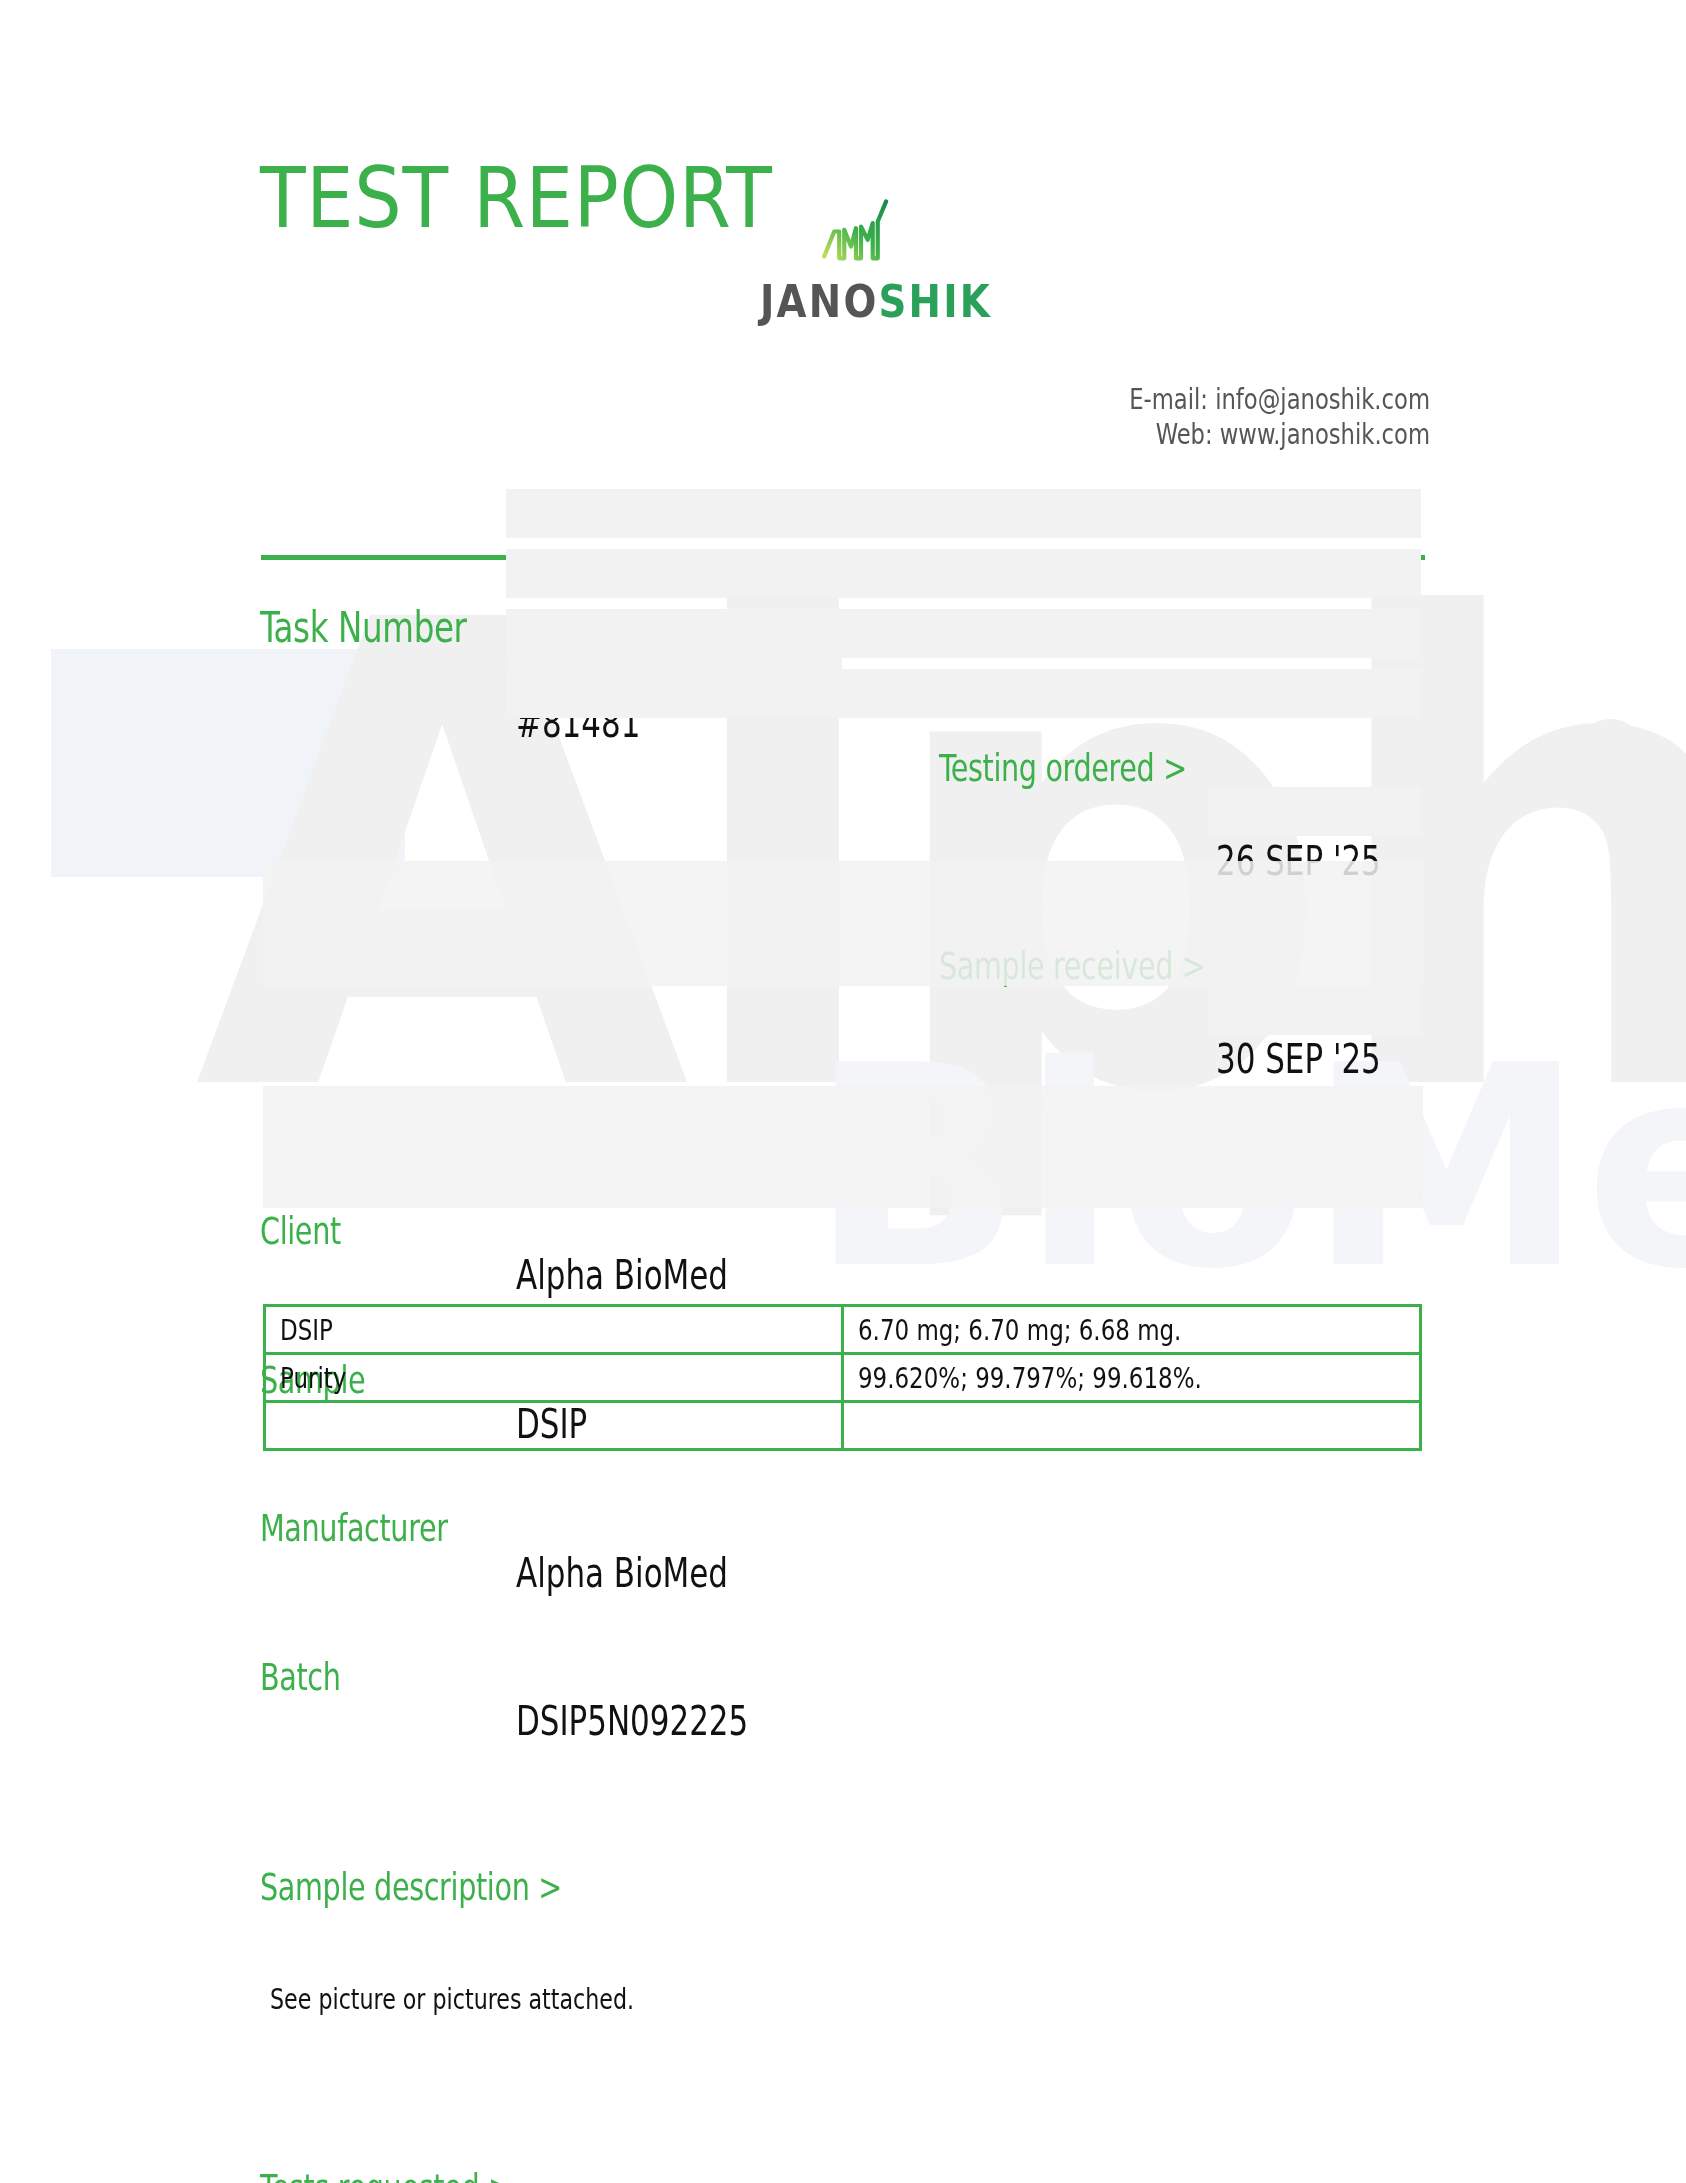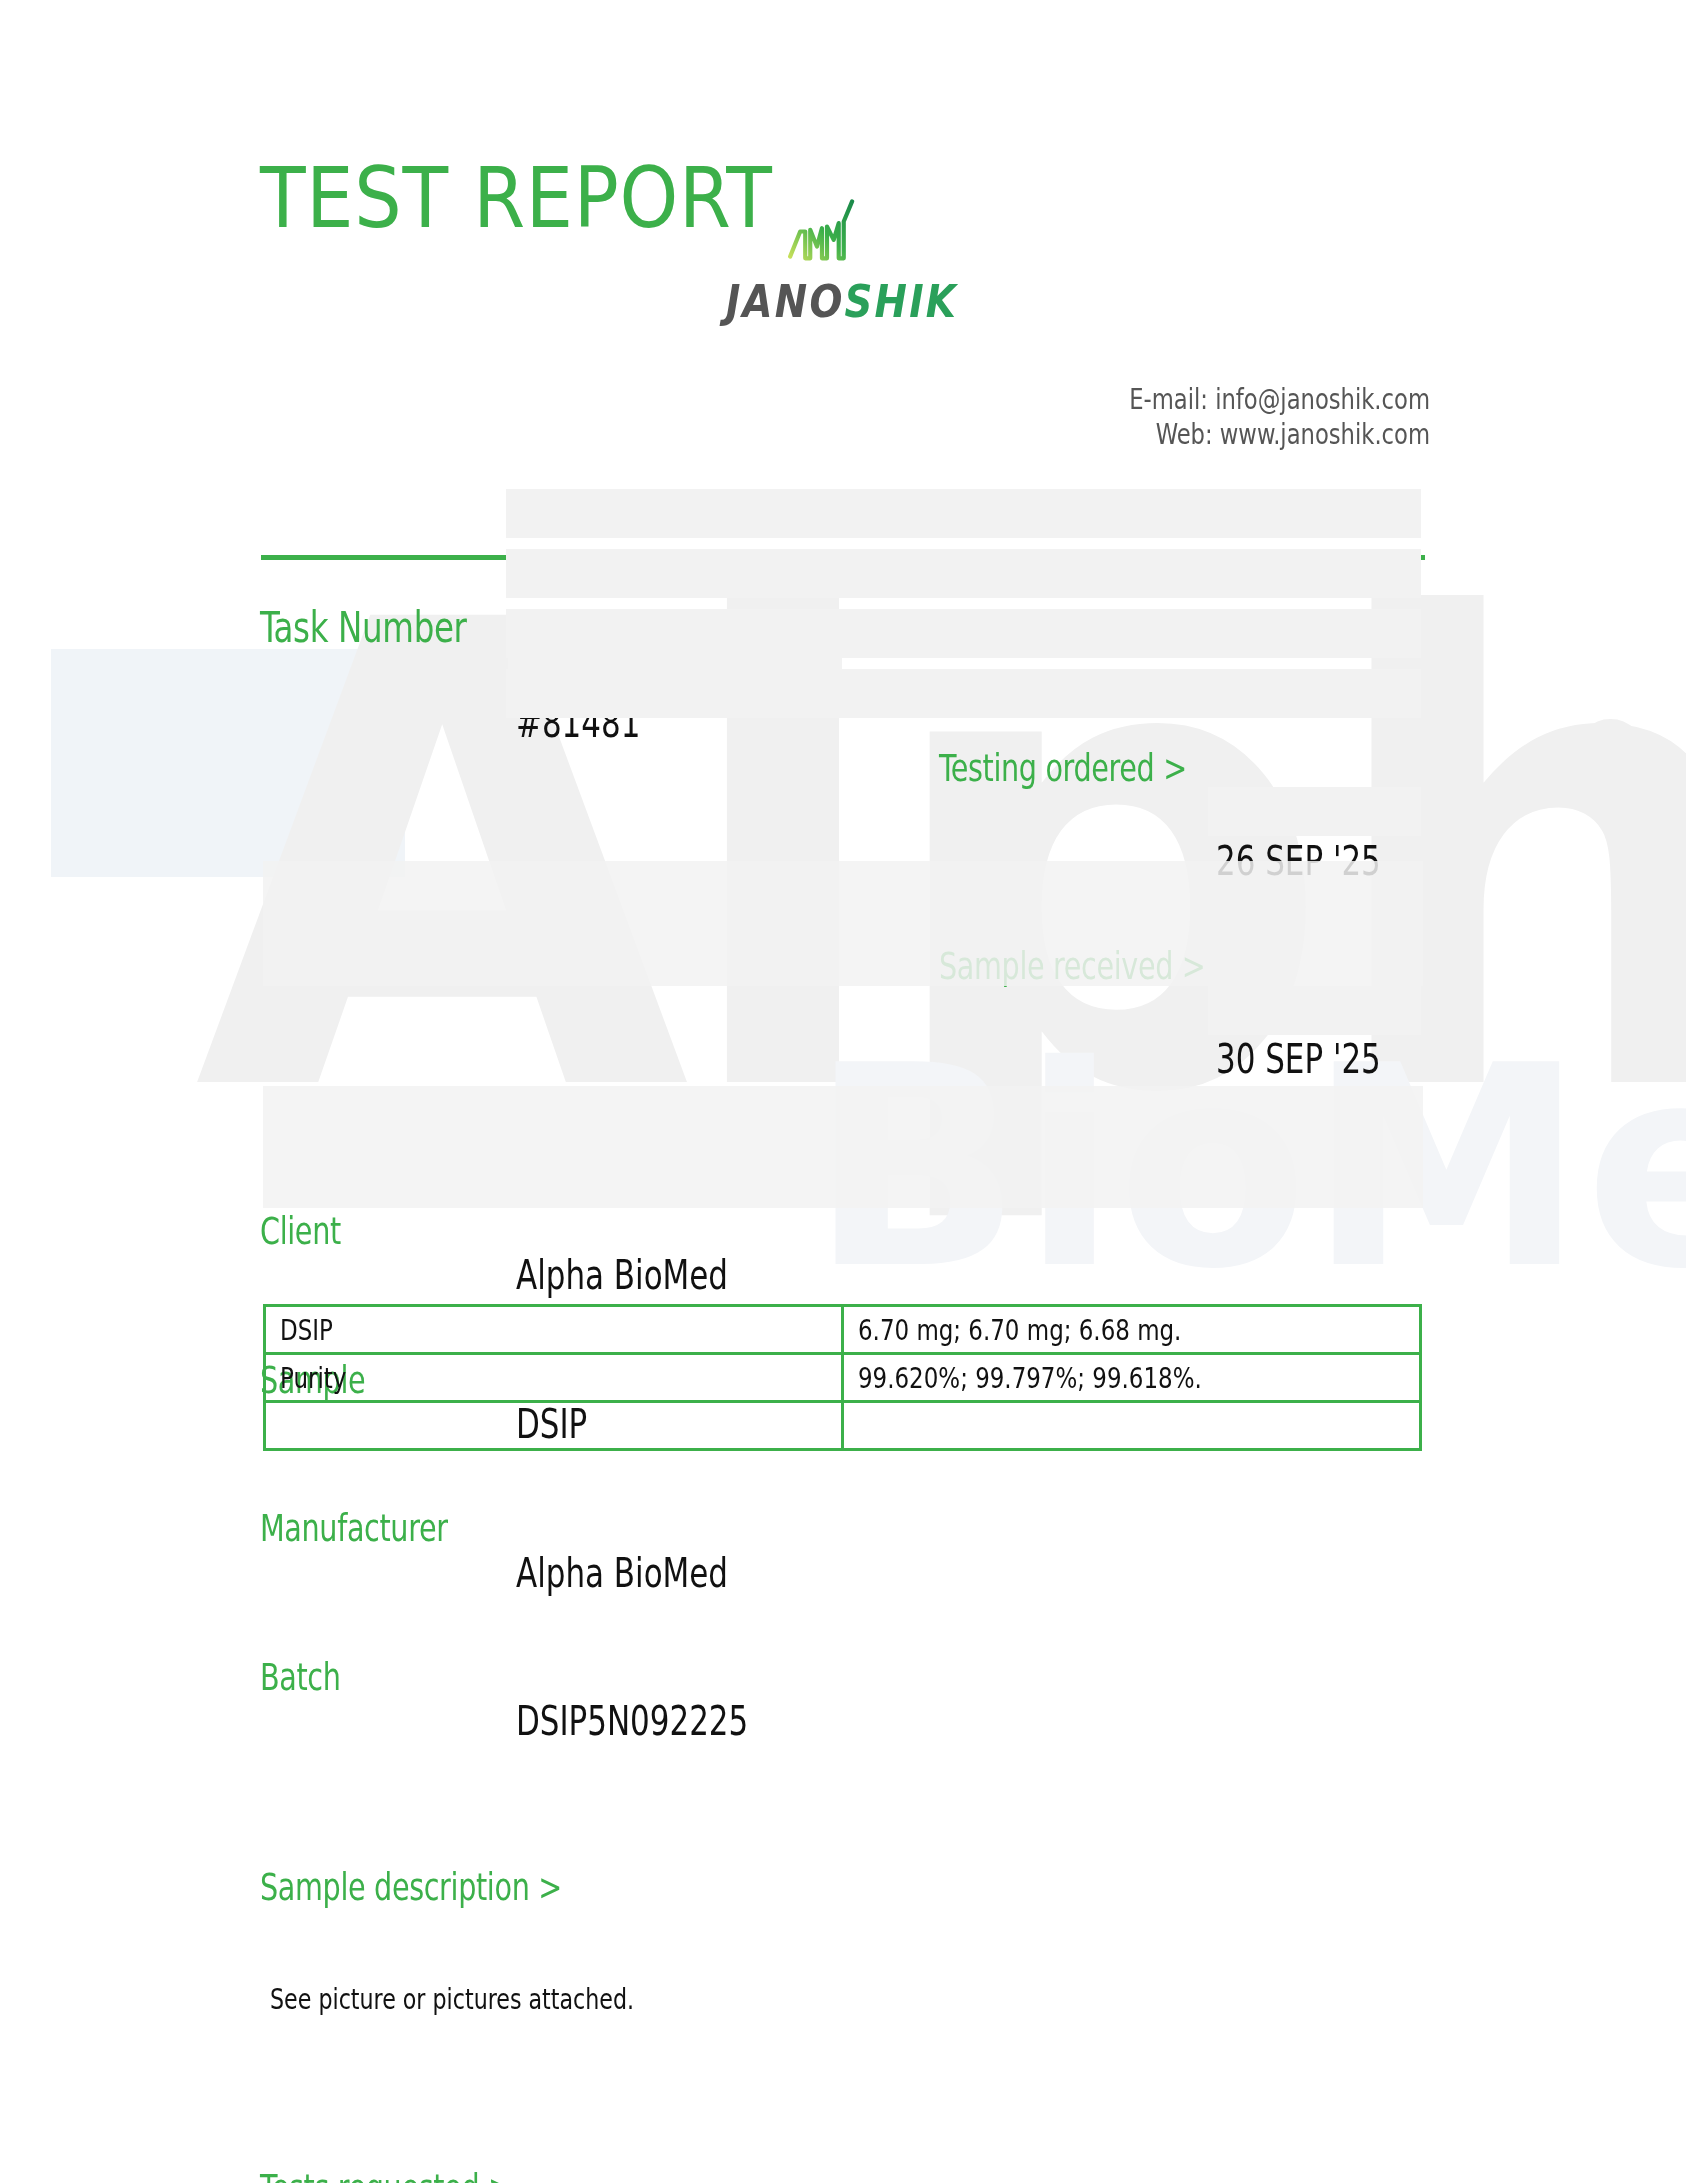--- a/index.html
+++ b/index.html
@@ -21,21 +21,21 @@
 
 <div>
   <div class="abs" style="left:51px;top:649px;width:354px;height:228px;background:#f0f4f8;z-index:0;"></div>
   <div class="wm" style="left:194px;top:540px;font-size:641px;line-height:641px;letter-spacing:-17px;color:#f0f0f0;">Alpha</div>
   <div class="wm" style="left:1564px;top:700px;font-size:93px;color:#f0f0f0;">®</div>
   <div class="wm" style="left:810px;top:1029px;font-size:278px;line-height:278px;color:#f3f5f8;">BioMed</div>
 </div>
 
 <div class="abs layer" style="left:260px;top:150px;font-size:83px;color:#3cb04a;letter-spacing:0.8px;transform:scaleX(0.9);transform-origin:left;white-space:nowrap;font-family:'DejaVu Sans','Liberation Sans',sans-serif;">TEST REPORT</div>
 
-<div class="abs layer" style="left:726px;top:101px;width:202px;height:126px;font-style:italic;">
+<div class="abs layer" style="left:760px;top:101px;width:202px;height:126px;">
   <svg width="93" height="67" viewBox="0 0 110 80" style="position:absolute;left:57px;top:0;">
     <defs>
       <linearGradient id="lg" x1="0" y1="1" x2="1" y2="0">
         <stop offset="0" stop-color="#c8e05a"></stop>
         <stop offset="0.5" stop-color="#3cb04a"></stop>
         <stop offset="1" stop-color="#1b8a4a"></stop>
       </linearGradient>
     </defs>
     <path d="M8 70 L20 40 L26 40 L26 72 L32 72 L32 38 L40 58 L46 36 L46 72 L52 72 L52 34 L60 50 L66 30 L66 72 L72 72 L72 28 L82 4" fill="none" stroke="url(#lg)" stroke-width="5" stroke-linejoin="round" stroke-linecap="round"></path>
   </svg>

